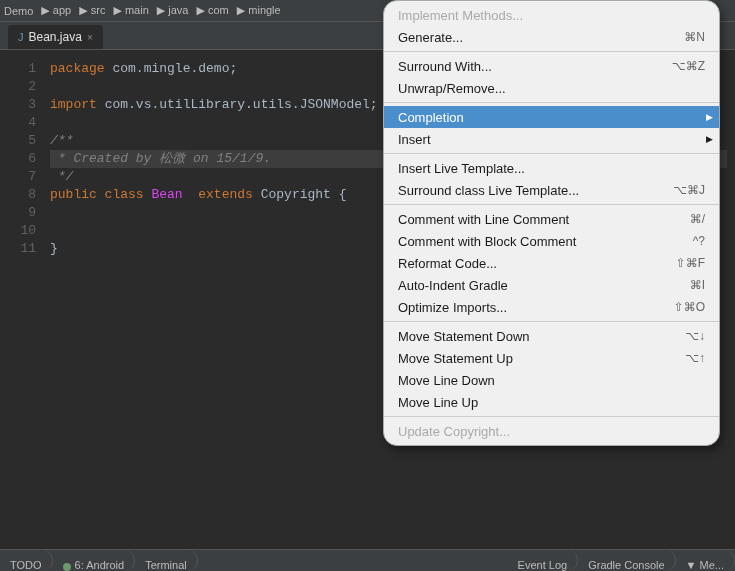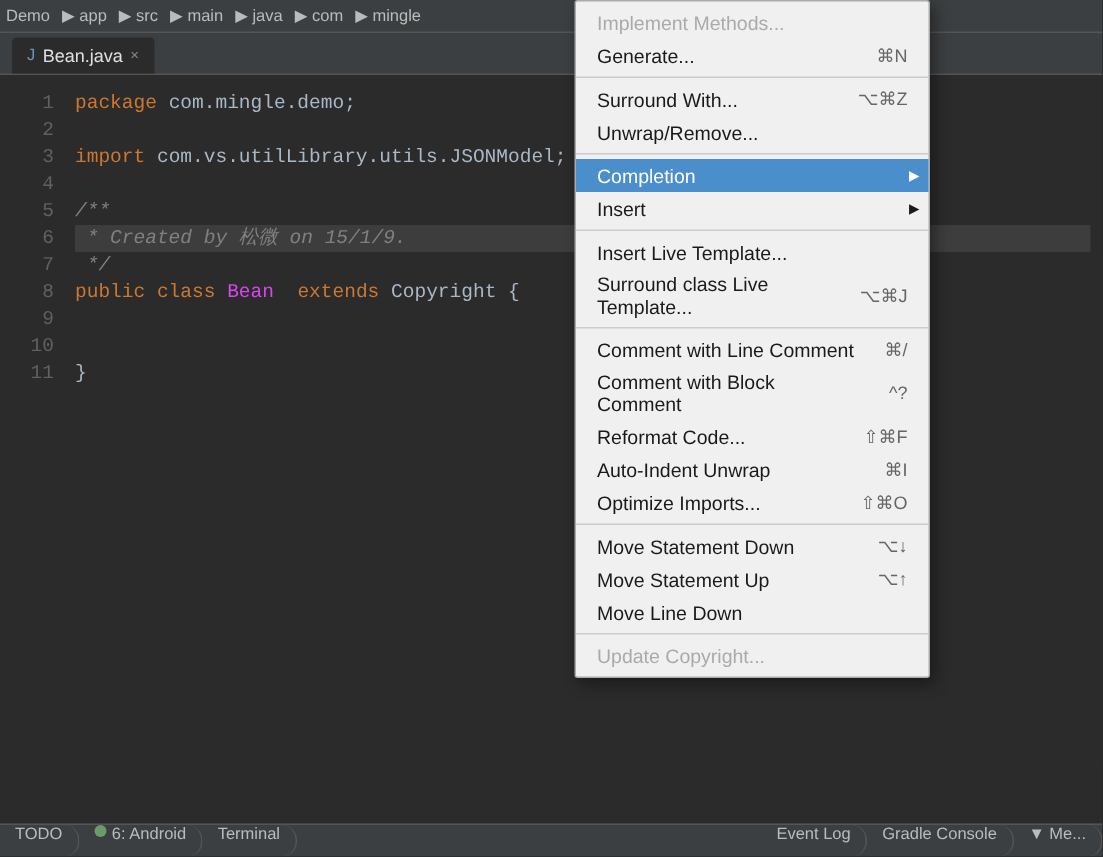--- a/index.html
+++ b/index.html
@@ -98,27 +98,27 @@
     .highlight-line {
       background: #3d3d3d;
       display: block;
     }
 
     
     .context-menu {
       position: absolute;
       top: 0;
       left: 383px;
-      width: 237px;
+      width: 337px;
       background: #f0f0f0;
       border: 1px solid #aaa;
       box-shadow: 3px 4px 10px rgba(0,0,0,0.4);
       z-index: 100;
       padding: 3px 0;
-      border-radius: 2px;
+      border-radius: 14px;
     }
 
     .menu-item {
       display: flex;
       align-items: center;
       justify-content: space-between;
       padding: 3px 14px 3px 14px;
       font-size: 13px;
       color: #1a1a1a;
       cursor: pointer;
@@ -169,21 +169,21 @@
       display: flex;
       align-items: center;
       border-top: 1px solid #555;
       font-size: 11px;
       color: #bbb;
     }
     .status-item {
       padding: 0 10px;
       height: 100%;
       display: flex;
-      align-items: flex-start;
+      align-items: flex-end;
       border-right: 1px solid #555;
       cursor: pointer;
       border-radius: 10px;
     }
     .status-dot {
       width: 8px;
       height: 8px;
       border-radius: 50%;
       background: #6b9a6b;
       margin-right: 4px;
@@ -308,21 +308,21 @@
     <span class="menu-item-label">Comment with Block Comment</span>
     <span class="menu-shortcut">^?</span>
   </div>
 
   <div class="menu-item">
     <span class="menu-item-label">Reformat Code...</span>
     <span class="menu-shortcut">⇧⌘F</span>
   </div>
 
   <div class="menu-item">
-    <span class="menu-item-label">Auto-Indent Unwrap</span>
+    <span class="menu-item-label">Auto-Indent Gradle</span>
     <span class="menu-shortcut">⌘I</span>
   </div>
 
   <div class="menu-item">
     <span class="menu-item-label">Optimize Imports...</span>
     <span class="menu-shortcut">⇧⌘O</span>
   </div>
 
   <div class="menu-separator"></div>
 
@@ -334,20 +334,24 @@
   <div class="menu-item">
     <span class="menu-item-label">Move Statement Up</span>
     <span class="menu-shortcut">⌥↑</span>
   </div>
 
   <div class="menu-item">
     <span class="menu-item-label">Move Line Down</span>
     <span class="menu-shortcut"></span>
   </div>
 
+  <div class="menu-item">
+    <span class="menu-item-label">Move Line Up</span>
+    <span class="menu-shortcut"></span>
+  </div>
   <div class="menu-separator"></div>
 
   <div class="menu-item disabled">
     <span class="menu-item-label">Update Copyright...</span>
     <span class="menu-shortcut"></span>
   </div>
 </div>
 
 <div class="status-bar">
   <div class="status-item">

